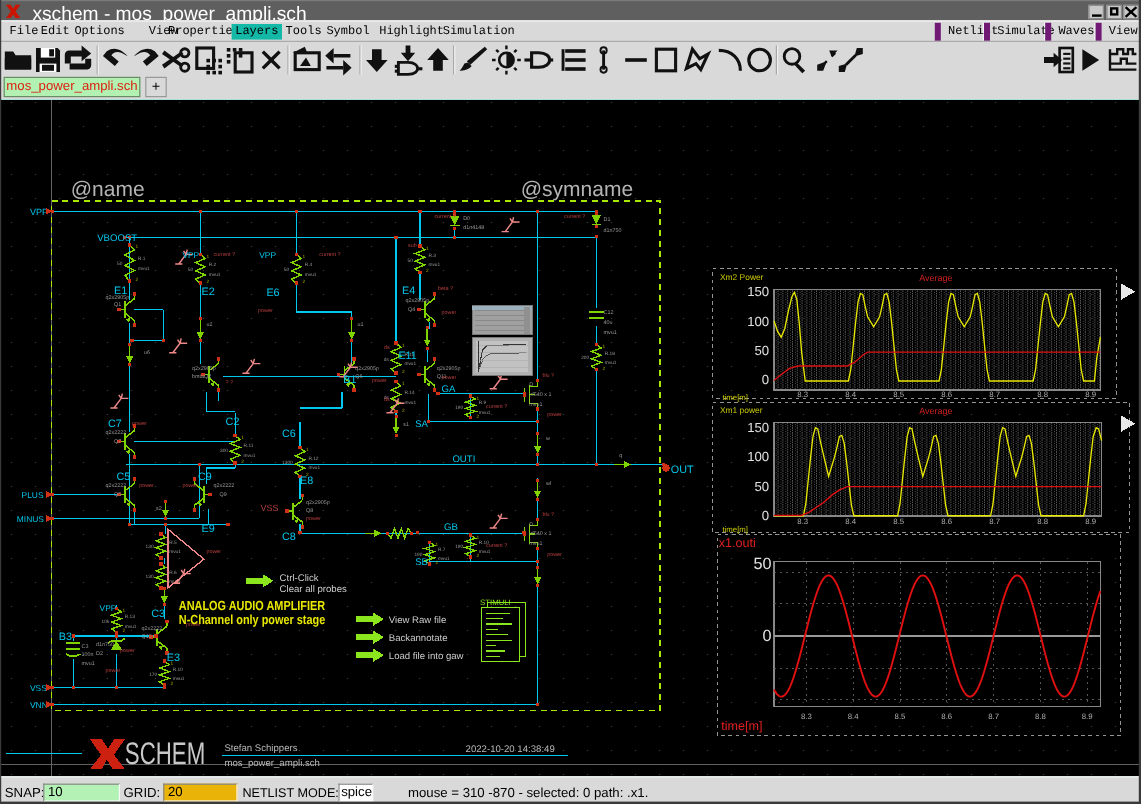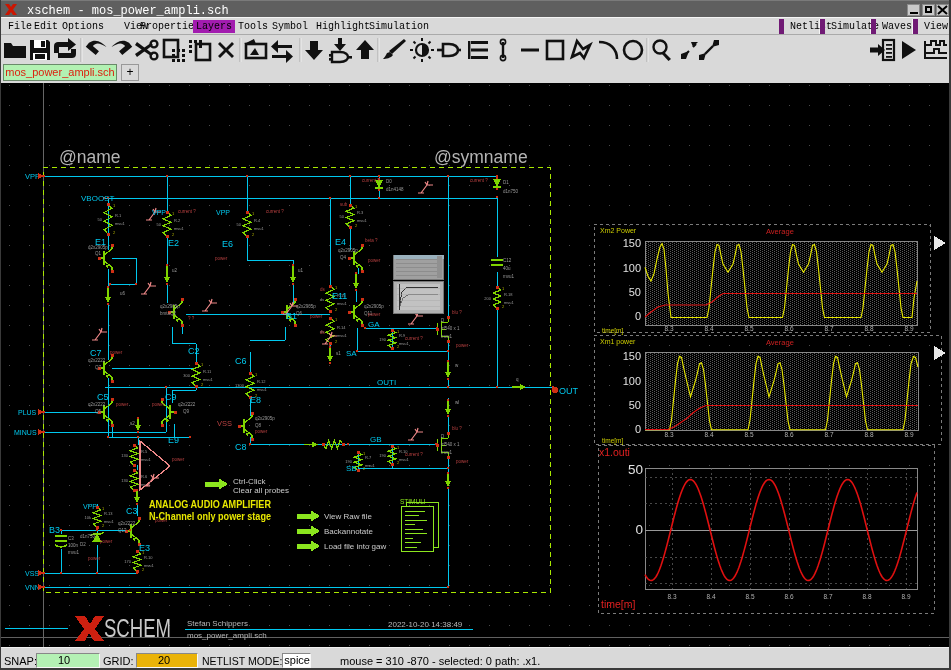--- a/index.html
+++ b/index.html
@@ -1,30 +1,30 @@
 <!DOCTYPE html>
 <html><head>
 <meta charset="utf-8">
 <style>
 * { margin:0; padding:0; box-sizing:border-box; }
 html,body { width:951px; height:670px; overflow:hidden; background:#000; font-family:"Liberation Sans",sans-serif; }
 #win { position:relative; width:951px; height:670px; background:#d9d9d9; }
 #titlebar { position:absolute; left:0; top:0; width:951px; height:17px; background:#5f5f5f; border-top:1px solid #7a7a7a; }
-#titlebar .ttxt { position:absolute; left:27px; top:3px; color:#fff; font-size:12px;font-family:Liberation Mono, monospace; }
+#titlebar .ttxt { position:absolute; left:27px; top:3px; color:#fff; font-size:16px; }
 .winbtn { position:absolute; top:3px; width:13px; height:12px; background:#c9c9c9; border:1px solid #8a8a8a; }
 #menubar { position:absolute; left:0; top:17px; width:951px; height:17px; background:#d9d9d9; border-top:1px solid #f5f5f5; font-size:10px; color:#000;font-family:Liberation Mono, monospace; }
 .mi { position:absolute; top:3px; }
 .mr { position:absolute; top:1px; height:16px; border-left:5px solid #701a75; border-right:1px solid #f5f5f5; padding:2px 0 0 6px; }
 #toolbar { position:absolute; left:0; top:34px; width:951px; height:30px; background:#d9d9d9; border-top:1px solid #aaa; }
 #tabbar { position:absolute; left:0; top:64px; width:951px; height:19px; background:#d9d9d9; }
 #tab1 { position:absolute; left:3px; top:0px; width:114px; height:17px; background:#b2f1b2; border:1px solid #6a8a6a; color:#dd2010; font-size:11px; text-align:center; line-height:15px; }
 #tabplus { position:absolute; left:121px; top:0px; width:18px; height:17px; background:#d9d9d9; border:1px solid #999; color:#000; font-size:12px; text-align:center; line-height:14px; }
 #canvas { position:absolute; left:0; top:83px; width:951px; height:564px; background:#5eead4; }
 #statusbar { position:absolute; left:0; top:647px; width:951px; height:23px; background:#d9d9d9; border-top:1px solid #f0f0f0; font-size:11px; color:#000; }
-.sfield { position:absolute; top:5px; height:15px; border:1px solid #888; border-bottom-color:#f8f8f8; border-right-color:#f8f8f8; font-size:11px; padding-left:21px; }
+.sfield { position:absolute; top:5px; height:15px; border:1px solid #888; border-bottom-color:#f8f8f8; border-right-color:#f8f8f8; font-size:11px; padding-left:3px; }
 .slabel { position:absolute; top:7px; }
 </style>
 </head>
 <body>
 <div id="win">
   <div id="titlebar">
     <svg style="position:absolute;left:4px;top:2px" width="14" height="13" viewBox="0 0 14 13">
         <path d="M1 1 L5 1 L7 4 L9 1 L13 1 L9 6.5 L13 12 L9 12 L7 9 L5 12 L1 12 L5 6.5 Z" fill="#cc1500"></path>
       </svg>
     <span class="ttxt">xschem - mos_power_ampli.sch</span>
@@ -39,21 +39,21 @@
           <path d="M1 1 L10 9 M10 1 L1 9" stroke="#000" stroke-width="2"></path>
         </svg>
       </div>
   </div>
   <div id="menubar">
     <span class="mi" style="left:8px">File</span>
     <span class="mi" style="left:34px">Edit</span>
     <span class="mi" style="left:62px">Options</span>
     <span class="mi" style="left:124px">View</span>
     <span class="mi" style="left:140px">Properties</span>
-    <span class="mi" style="left:193px;background:#a21caf;padding:1px 3px;margin-top:-1px">Layers</span>
+    <span class="mi" style="left:193px;background:#14b8a6;padding:1px 3px;margin-top:-1px">Layers</span>
     <span class="mi" style="left:238px">Tools</span>
     <span class="mi" style="left:272px">Symbol</span>
     <span class="mi" style="left:316px">Highlight</span>
     <span class="mi" style="left:369px">Simulation</span>
     <span class="mr" style="left:779px;width:41px">Netlist</span>
     <span class="mr" style="left:820px;width:51px">Simulate</span>
     <span class="mr" style="left:871px;width:42px">Waves</span>
     <span class="mr" style="left:913px;width:38px">View</span>
   </div>
   <div id="toolbar"><svg id="tbsvg" width="951" height="30" viewBox="0 0 951 30">

